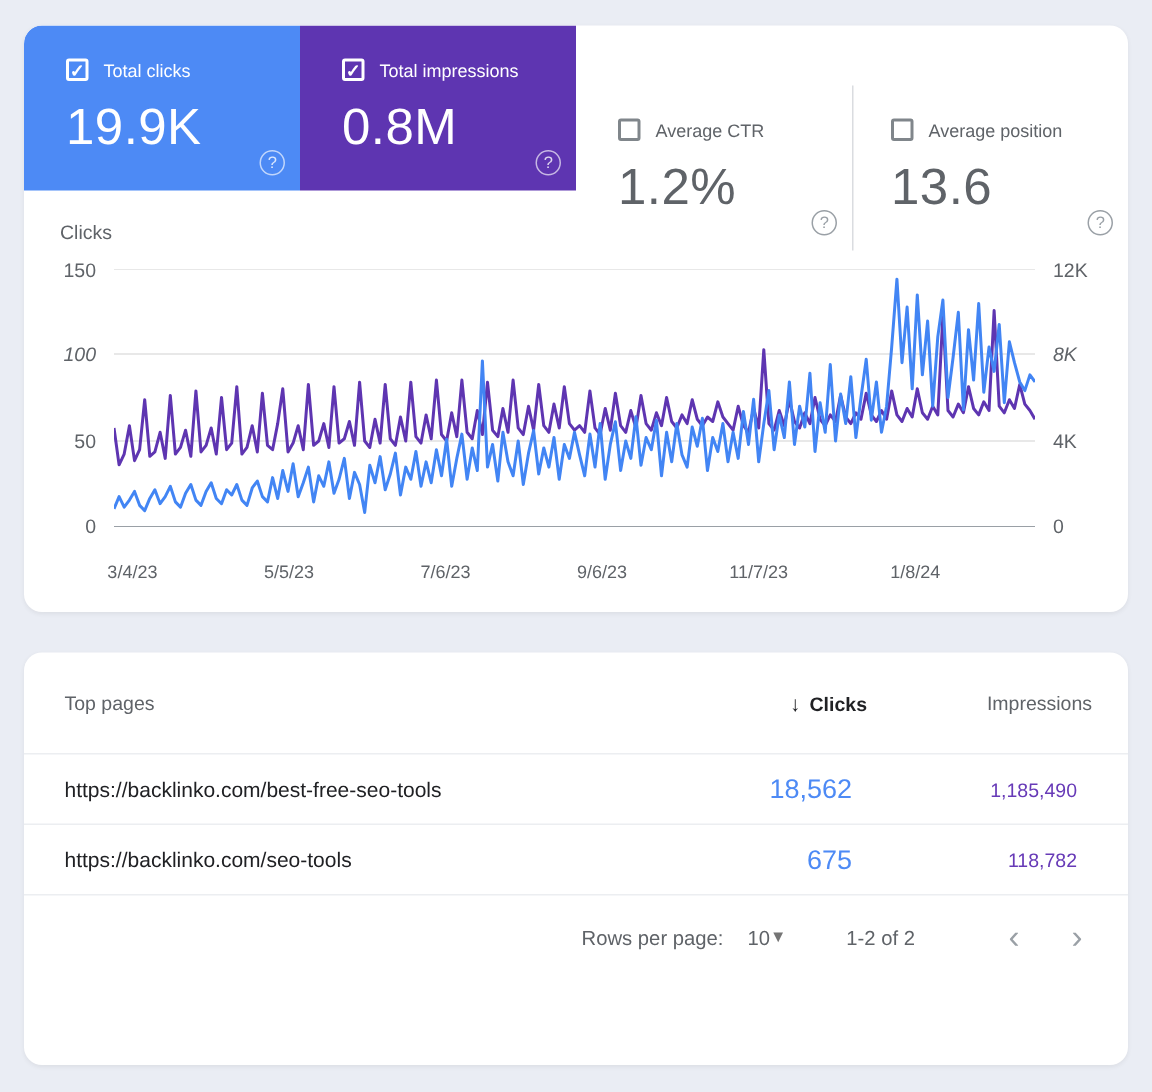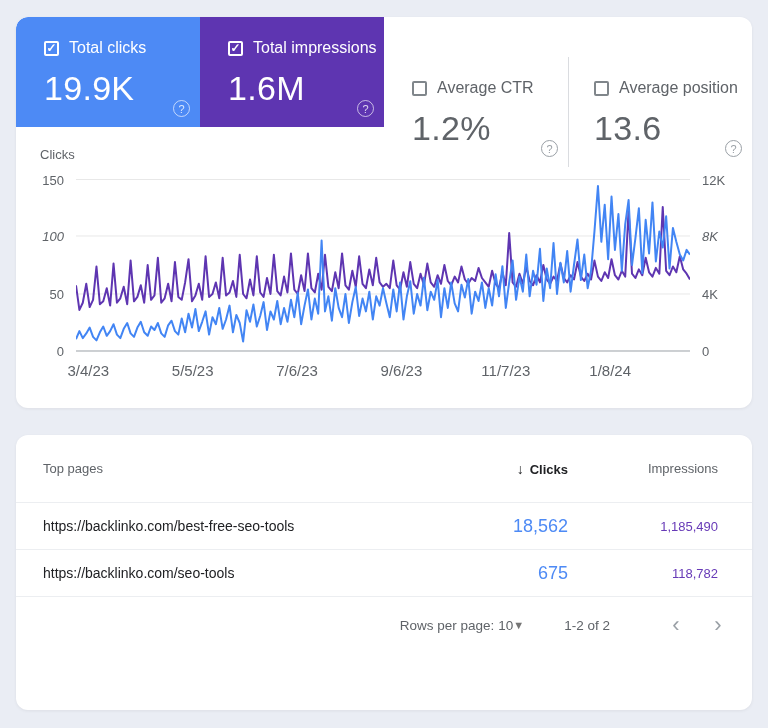--- a/index.html
+++ b/index.html
@@ -27,21 +27,21 @@
   .card.white { background:#fff;margin-top:40px; }
   .card.white + .card.white { border-left:1px solid #dadce0;padding-left:25px; }
   .card-check-row { display:flex; align-items:center; gap:10px; }
   .checkbox {
     width:15px; height:15px; border-radius:2px; flex:0 0 auto;
     display:flex; align-items:center; justify-content:center;
     font-size:12px; line-height:1; font-weight:bold;
   }
   .card.blue .checkbox, .card.purple .checkbox { border:2px solid #fff; color:#fff; }
   .card.white .checkbox { border:2px solid #80868b; color:transparent; }
-  .card-label { font-size:16px; }
+  .card-label { font-size:12px; }
   .card.blue .card-label, .card.purple .card-label { color:#fff; }
   .card.white .card-label { color:#5f6368; }
   .card-value { font-size:34px; margin-top:12px; letter-spacing:.3px; }
   .card.blue .card-value, .card.purple .card-value { color:#fff; }
   .card.white .card-value { color:#5f6368; }
   .help-icon {
     position:absolute; right:10px; bottom:10px;
     width:17px; height:17px; border-radius:50%;
     display:flex; align-items:center; justify-content:center;
     font-size:11px; cursor:pointer;
@@ -61,53 +61,53 @@
   .ygutter.left { width:60px; }
   .ygutter.right { width:62px; }
   .ytick { position:absolute; font-size:13px; color:#5f6368; transform:translateY(-50%); white-space:nowrap; }
   .ygutter.left .ytick { right:12px; }
   .ygutter.right .ytick { left:12px; }
   .yt0 { top:2px; } .yt1 { top:58px;font-style:italic; } .yt2 { top:116px; } .yt3 { top:173px; }
   .plot { flex:1 1 auto; height:174px; }
   .plot svg { display:block; width:100%; height:174px; }
   .xlabels { position:relative; height:20px; margin:10px 62px 0 60px; }
   .xtick {
-    position:absolute; top:0; transform:translateX(-50%);
-    font-size:15px; color:#5f6368; white-space:nowrap;
+    position:absolute; top:12px; transform:translateX(-50%);
+    font-size:12px; color:#5f6368; white-space:nowrap;
   }
   .xt0{left:2%} .xt1{left:19%} .xt2{left:36%} .xt3{left:53%} .xt4{left:70%} .xt5{left:87%}
 
   
   .tabs-row { display:flex; height:56px; padding-left:42px; border-bottom:1px solid #eceef1; }
   .tab {
     display:flex; align-items:center; height:100%; padding:0 15px; margin:0 7px;
     font-size:13px; letter-spacing:.4px; color:#5f6368; cursor:pointer;
     border-bottom:3px solid transparent;
   }
   .tab.active { color:#202124; font-weight:bold; border-bottom-color:#2b2f33; }
 
   
-  .thead-row { display:flex; align-items:center; height:67px; padding:0 34px 0 27px; }
+  .thead-row { display:flex; align-items:center; height:67px; padding:0 24px 0 27px; }
   .col-pages { flex:1 1 auto; }
   .col-num { width:150px; text-align:right; flex:0 0 auto; }
   .th { font-size:13px; color:#5f6368; }
   .th-sorted { font-size:13px; color:#202124; font-weight:bold; cursor:pointer; }
   .sort-arrow { font-weight:normal; margin-right:6px; font-size:14px; }
   .trow { display:flex; align-items:center; height:47px; padding:0 34px 0 27px; border-top:1px solid #eceef1; }
   .url { font-size:14px; color:#202124; cursor:pointer; }
   .num-clicks { font-size:18px; color:#4d8af5; }
   .num-impr { font-size:13px; color:#673ab7; }
 
   
   .tfoot {
     display:flex; align-items:center; justify-content:flex-end;
     height:57px; border-top:1px solid #eceef1; padding-right:20px;
     font-size:13.5px; color:#5f6368;
   }
-  .rpp-label { margin-right:4px; }
+  .rpp-label { margin-right:16px; }
   .rpp-select { display:flex; align-items:center; gap:0; cursor:pointer; margin-right:40px; }
   .dropdown-arrow { font-size:11px; color:#757575; }
   .range-label { margin-right:38px; }
   .page-btn {
     width:28px; height:28px; display:flex; align-items:center; justify-content:center;
     font-size:22px; color:#9aa0a6; cursor:pointer; margin-left:14px; line-height:1;
   }
 </style>
 </head>
 <body>
@@ -121,21 +121,21 @@
         <span class="card-label">Total clicks</span>
       </div>
       <div class="card-value">19.9K</div>
       <span class="help-icon">?</span>
     </div>
     <div class="card purple">
       <div class="card-check-row">
         <span class="checkbox">✓</span>
         <span class="card-label">Total impressions</span>
       </div>
-      <div class="card-value">1.6M</div>
+      <div class="card-value">0.8M</div>
       <span class="help-icon">?</span>
     </div>
     <div class="card white">
       <div class="card-check-row">
         <span class="checkbox"></span>
         <span class="card-label">Average CTR</span>
       </div>
       <div class="card-value">1.2%</div>
       <span class="help-icon">?</span>
     </div>

